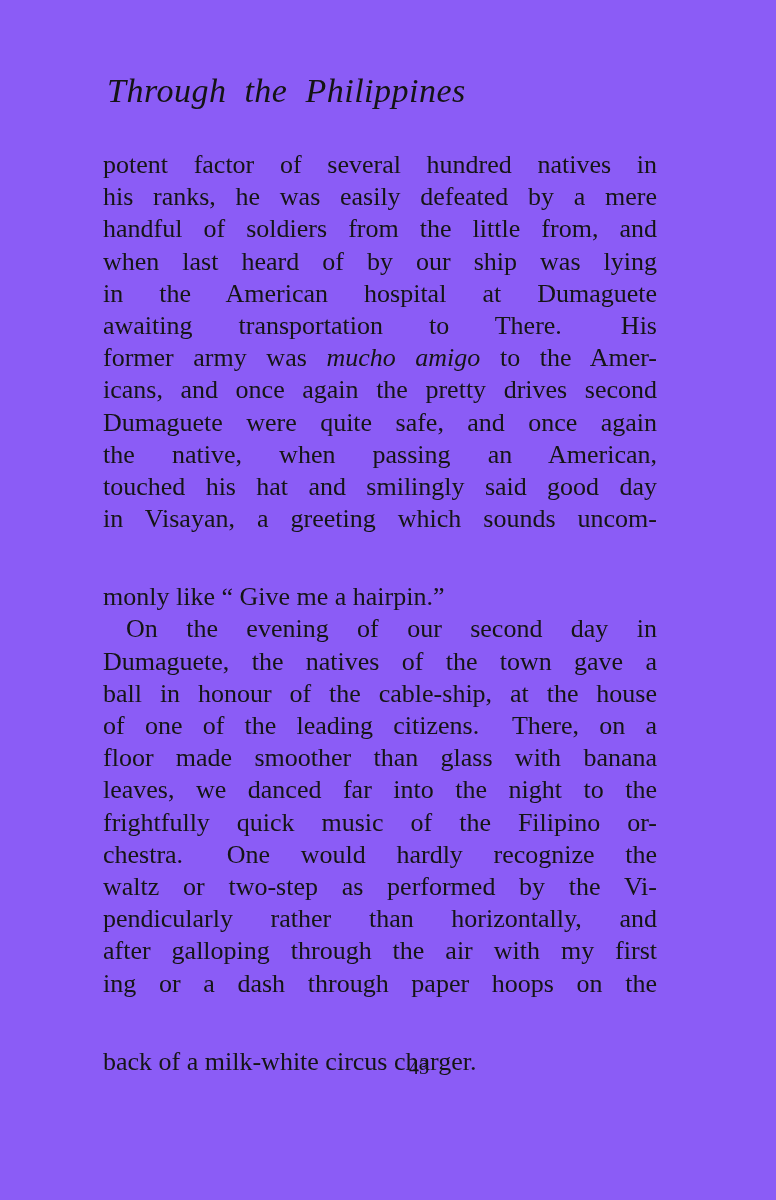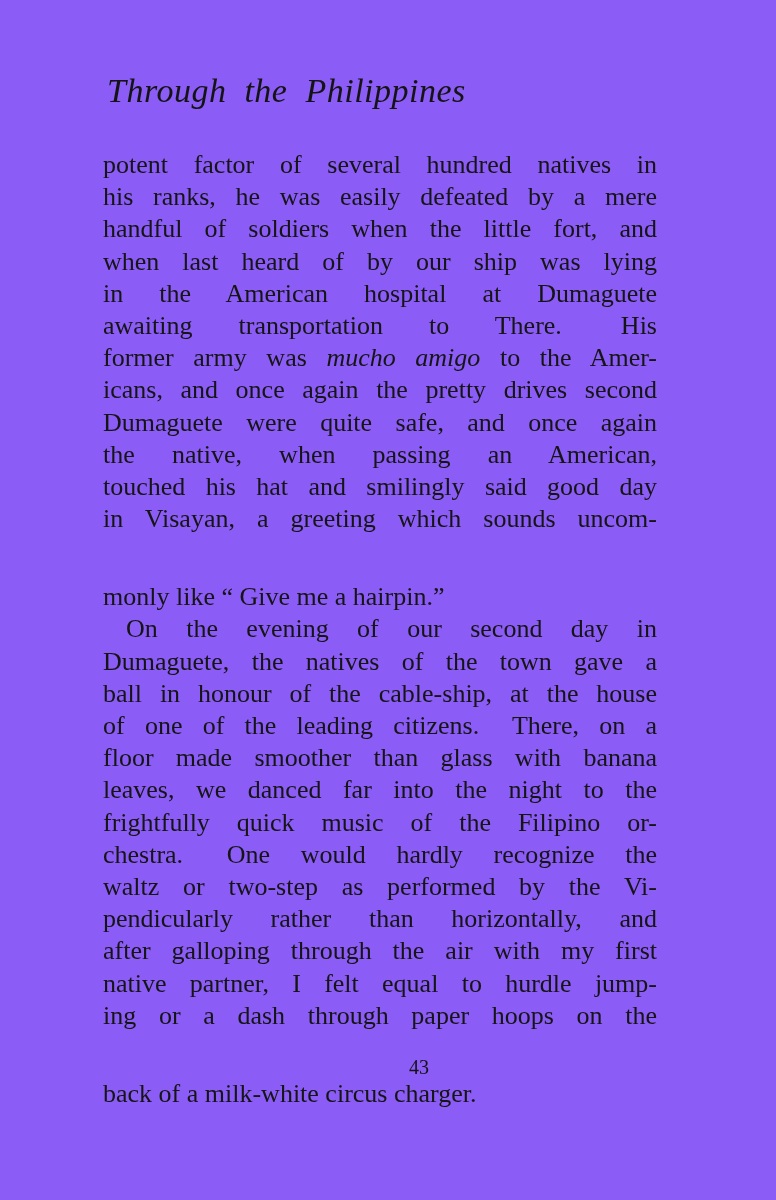--- a/index.html
+++ b/index.html
@@ -70,21 +70,21 @@
 </style>
 </head>
 <body>
 
 <div class="page">
   <div class="running-header">Through the Philippines</div>
 
   <div class="text-block" id="text-block">
       <div class="line just"><span>potent factor of several hundred natives in</span></div>
       <div class="line just"><span>his ranks, he was easily defeated by a mere</span></div>
-      <div class="line just"><span>handful of soldiers when the little fort, and</span></div>
+      <div class="line just"><span>handful of soldiers from the little from, and</span></div>
       <div class="line just"><span>when last heard of by our ship was lying</span></div>
       <div class="line just"><span>in the American hospital at Dumaguete</span></div>
       <div class="line just"><span>awaiting transportation to There.  His</span></div>
       <div class="line just"><span>former army was </span><span class="it">mucho amigo</span><span> to the Amer-</span></div>
       <div class="line just"><span>icans, and once again the pretty drives second</span></div>
       <div class="line just"><span>Dumaguete were quite safe, and once again</span></div>
       <div class="line just"><span>the native, when passing an American,</span></div>
       <div class="line just"><span>touched his hat and smilingly said good day</span></div>
       <div class="line just"><span>in Visayan, a greeting which sounds uncom-</span></div>
       <div class="line left"><span>monly like “ Give me a hairpin.”</span></div>
@@ -92,19 +92,18 @@
       <div class="line just"><span>Dumaguete, the natives of the town gave a</span></div>
       <div class="line just"><span>ball in honour of the cable-ship, at the house</span></div>
       <div class="line just"><span>of one of the leading citizens.  There, on a</span></div>
       <div class="line just"><span>floor made smoother than glass with banana</span></div>
       <div class="line just"><span>leaves, we danced far into the night to the</span></div>
       <div class="line just"><span>frightfully quick music of the Filipino or-</span></div>
       <div class="line just"><span>chestra.  One would hardly recognize the</span></div>
       <div class="line just"><span>waltz or two-step as performed by the Vi-</span></div>
       <div class="line just"><span>pendicularly rather than horizontally, and</span></div>
       <div class="line just"><span>after galloping through the air with my first</span></div>
-      <div class="line just"><span>native partner, I felt equal to hurdle jump-</span></div>
       <div class="line just"><span>ing or a dash through paper hoops on the</span></div>
       <div class="line left"><span>back of a milk-white circus charger.</span></div>
     </div>
 
   <div class="page-number">43</div>
 </div>
 
 </body></html>

